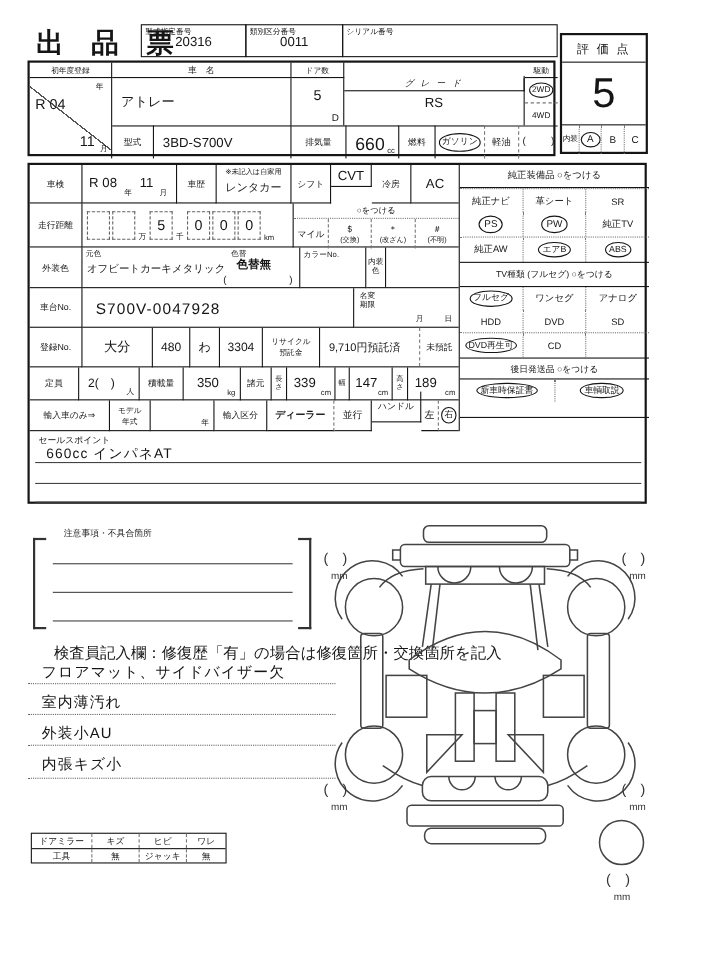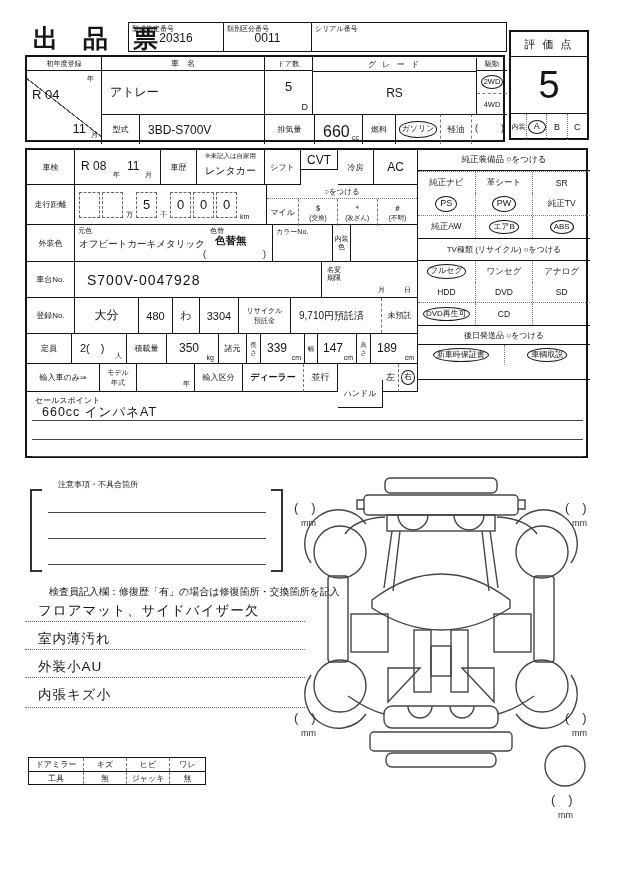--- a/index.html
+++ b/index.html
@@ -69,21 +69,21 @@
 
     <div class="abs cen lbl sol-b sol-r" style="left:75px;top:0;width:163px;height:14px;">車　名</div>
     <div class="abs left sol-r" style="left:75px;top:14px;width:163px;height:43px;font-size:12px;padding-left:8px;">アトレー</div>
 
     <div class="abs cen sm sol-b sol-r" style="left:238px;top:0;width:48px;height:14px;">ドア数</div>
     <div class="abs sol-r" style="left:238px;top:14px;width:48px;height:43px;">
       <span class="abs" style="left:20px;top:8px;font-size:13px;">5</span>
       <span class="abs" style="right:4px;bottom:2px;font-size:9px;">D</span>
     </div>
 
-    <div class="abs cen lbl sol-b sol-r" style="left:286px;top:1px;width:164px;height:14px;letter-spacing:2px;">グ レ ー ド</div>
+    <div class="abs cen lbl sol-b sol-r" style="left:286px;top:12px;width:164px;height:14px;letter-spacing:2px;font-style:italic;">グ レ ー ド</div>
     <div class="abs cen sol-r" style="left:286px;top:14px;width:164px;height:43px;font-size:12px;">RS</div>
 
     <div class="abs cen sm sol-b" style="left:450px;top:0;width:30px;height:14px;">駆動</div>
     <div class="abs cen" style="left:450px;top:14px;width:30px;height:23px;border-bottom:1px dashed #777;font-size:7.5px;">
         <span class="circ" style="padding:1px 2px;">2WD</span>
       </div>
     <div class="abs cen" style="left:450px;top:37px;width:30px;height:20px;font-size:7.5px;">4WD</div>
 
     <div class="abs cen lbl sol-t sol-r" style="left:75px;top:57px;width:38px;height:30px;">型式</div>
     <div class="abs left sol-t sol-r" style="left:113px;top:57px;width:125px;height:30px;font-size:12px;padding-left:8px;">3BD-S700V</div>
@@ -222,21 +222,21 @@
     <div class="abs cen sol-r sol-b" style="left:73px;top:214px;width:37px;height:28px;flex-direction:column;">
       <span class="sm">モデル</span>
       <span class="sm">年式</span>
     </div>
     <div class="abs sol-r sol-b" style="left:110px;top:214px;width:58px;height:28px;">
       <span class="abs sm" style="right:4px;bottom:2px;">年</span>
     </div>
     <div class="abs cen lbl sol-r sol-b" style="left:168px;top:214px;width:48px;height:28px;">輸入区分</div>
     <div class="abs cen sol-b" style="left:216px;top:214px;width:61px;height:28px;font-size:9px;border-right:1px dashed #777;font-weight:bold;">ディーラー</div>
     <div class="abs cen sol-r sol-b" style="left:277px;top:214px;width:34px;height:28px;font-size:9px;">並行</div>
-    <div class="abs cen lbl sol-r sol-b" style="left:311px;top:230px;width:45px;height:28px;">ハンドル</div>
+    <div class="abs cen lbl sol-r sol-b" style="left:311px;top:206px;width:45px;height:28px;">ハンドル</div>
     <div class="abs cen sol-b" style="left:356px;top:214px;width:16px;height:28px;font-size:9px;border-right:1px dashed #777;">左</div>
     <div class="abs cen sol-b" style="left:372px;top:214px;width:18px;height:28px;font-size:8px;">
         <span class="circ" style="padding:1px 2px;">右</span>
       </div>
 
     <div class="abs" style="left:390px;top:0;width:0;height:242px;border-left:1.5px solid #151515;"></div>
 
     <div class="abs sm" style="left:8px;top:245px;font-size:8px;">セールスポイント</div>
     <div class="abs" style="left:15px;top:254px;font-size:12.5px;letter-spacing:1px;">660cc インパネAT</div>
     <div class="abs uline" style="left:5px;top:270px;width:551px;"></div>
@@ -261,21 +261,21 @@
       </div>
       <div style="display:flex;height:22px;border-top:1px dotted #777;">
         <div class="eq" style="flex:1;">純正AW</div>
         <div class="eq" style="flex:1;border-left:1px dotted #777;">
             <span class="circ" style="padding:1px 3px;font-size:8px;">エアB</span>
           </div>
         <div class="eq" style="flex:1;border-left:1px dotted #777;">
             <span class="circ" style="padding:1px 3px;font-size:8px;">ABS</span>
           </div>
       </div>
-      <div class="cen sol-t sol-b" style="height:21px;font-size:8px;">TV種類 (リサイクル) ○をつける</div>
+      <div class="cen sol-t sol-b" style="height:21px;font-size:8px;">TV種類 (フルセグ) ○をつける</div>
       <div style="display:flex;height:21px;">
         <div class="eq" style="flex:1;">
             <span class="circ" style="padding:1px 2px;font-size:8px;">フルセグ</span>
           </div>
         <div class="eq" style="flex:1;border-left:1px dotted #777;">ワンセグ</div>
         <div class="eq" style="flex:1;border-left:1px dotted #777;">アナログ</div>
       </div>
       <div style="display:flex;height:20px;">
         <div class="eq" style="flex:1;">HDD</div>
         <div class="eq" style="flex:1;border-left:1px dotted #777;">DVD</div>
@@ -300,21 +300,21 @@
     </div>
   </div>
 
   <div class="abs lbl" style="left:58px;top:479px;">注意事項・不具合箇所</div>
   <div class="abs brk-l" style="left:30px;top:489px;width:12px;height:83px;"></div>
   <div class="abs brk-r" style="left:271px;top:489px;width:12px;height:83px;"></div>
   <div class="abs uline" style="left:48px;top:512px;width:218px;"></div>
   <div class="abs uline" style="left:48px;top:538px;width:218px;"></div>
   <div class="abs uline" style="left:48px;top:564px;width:218px;"></div>
 
-  <div class="abs" style="left:25px;top:585px;font-size:10px;margin-left:24px;">検査員記入欄：修復歴「有」の場合は修復箇所・交換箇所を記入</div>
+  <div class="abs" style="left:25px;top:585px;font-size:14px;margin-left:24px;">検査員記入欄：修復歴「有」の場合は修復箇所・交換箇所を記入</div>
   <div class="abs" style="left:38px;top:602px;font-size:13.5px;letter-spacing:1px;">フロアマット、サイドバイザー欠</div>
   <div class="abs dotline" style="left:25px;top:621px;width:280px;"></div>
   <div class="abs" style="left:38px;top:630px;font-size:13.5px;letter-spacing:1px;">室内薄汚れ</div>
   <div class="abs dotline" style="left:25px;top:649px;width:280px;"></div>
   <div class="abs" style="left:38px;top:658px;font-size:13.5px;letter-spacing:1px;">外装小AU</div>
   <div class="abs dotline" style="left:25px;top:677px;width:280px;"></div>
   <div class="abs" style="left:38px;top:686px;font-size:13.5px;letter-spacing:1px;">内張キズ小</div>
   <div class="abs dotline" style="left:25px;top:707px;width:280px;"></div>
 
   <div class="abs" style="left:28px;top:757px;width:178px;height:28px;border:1.5px solid #151515;">

